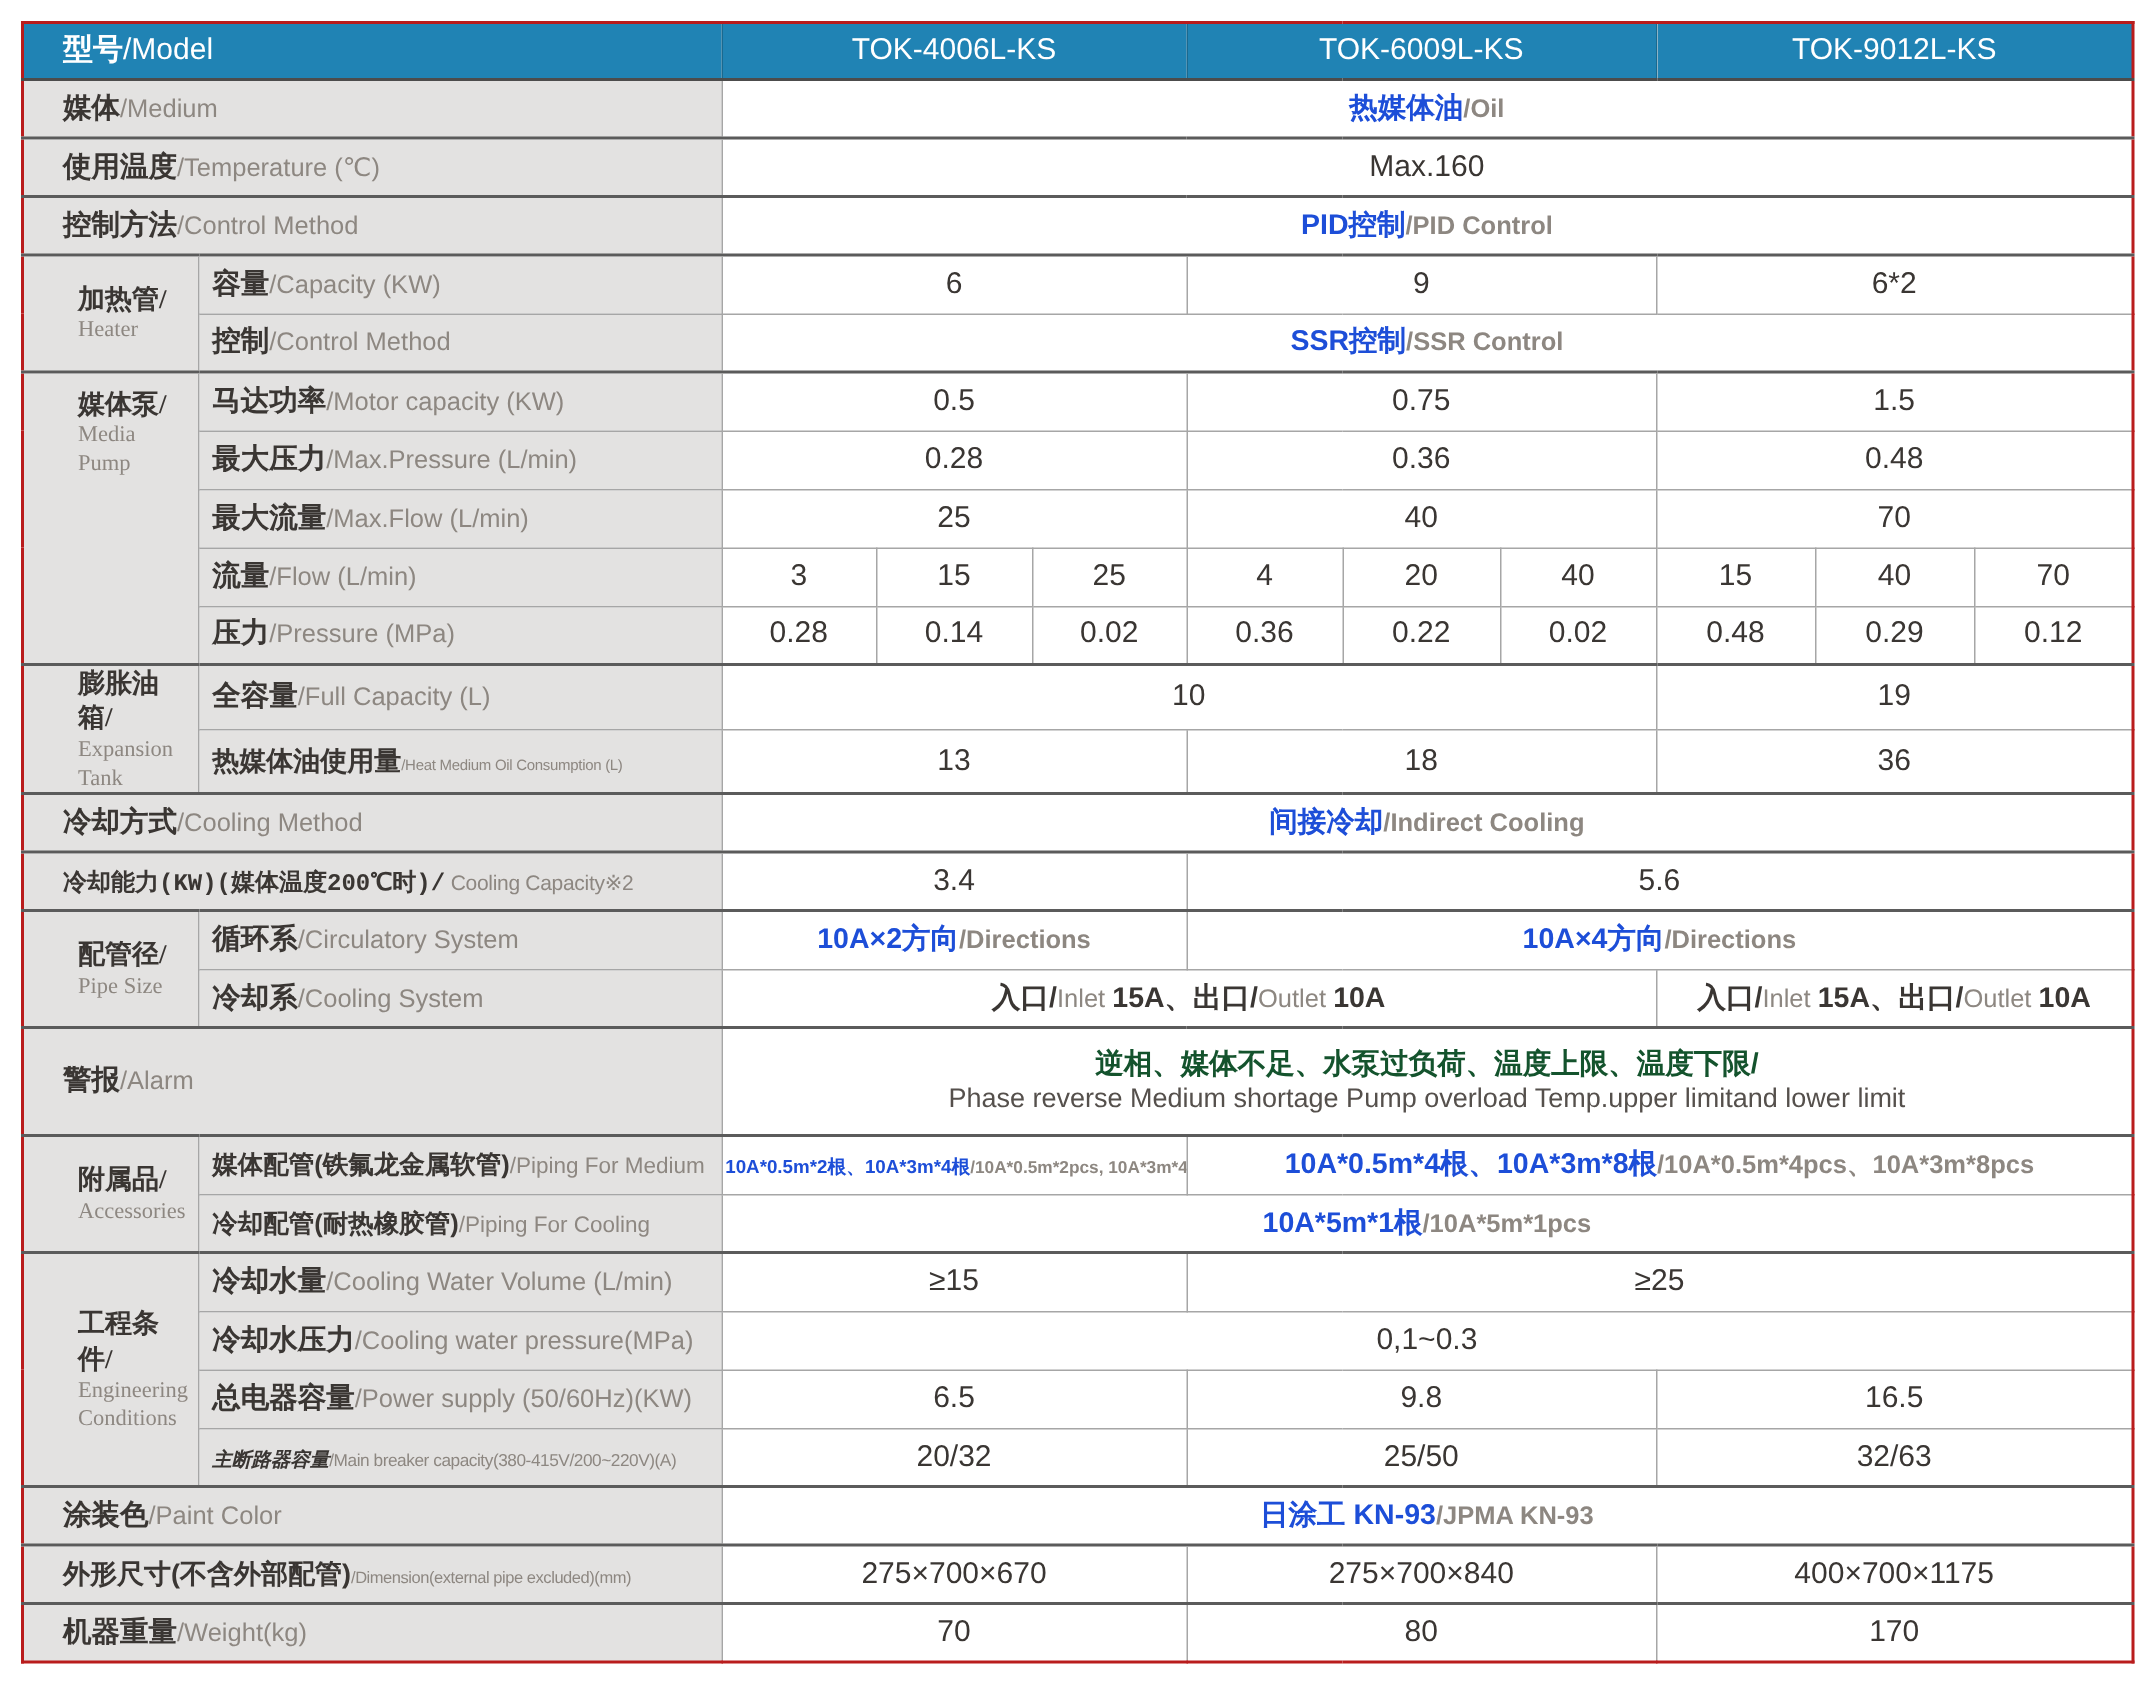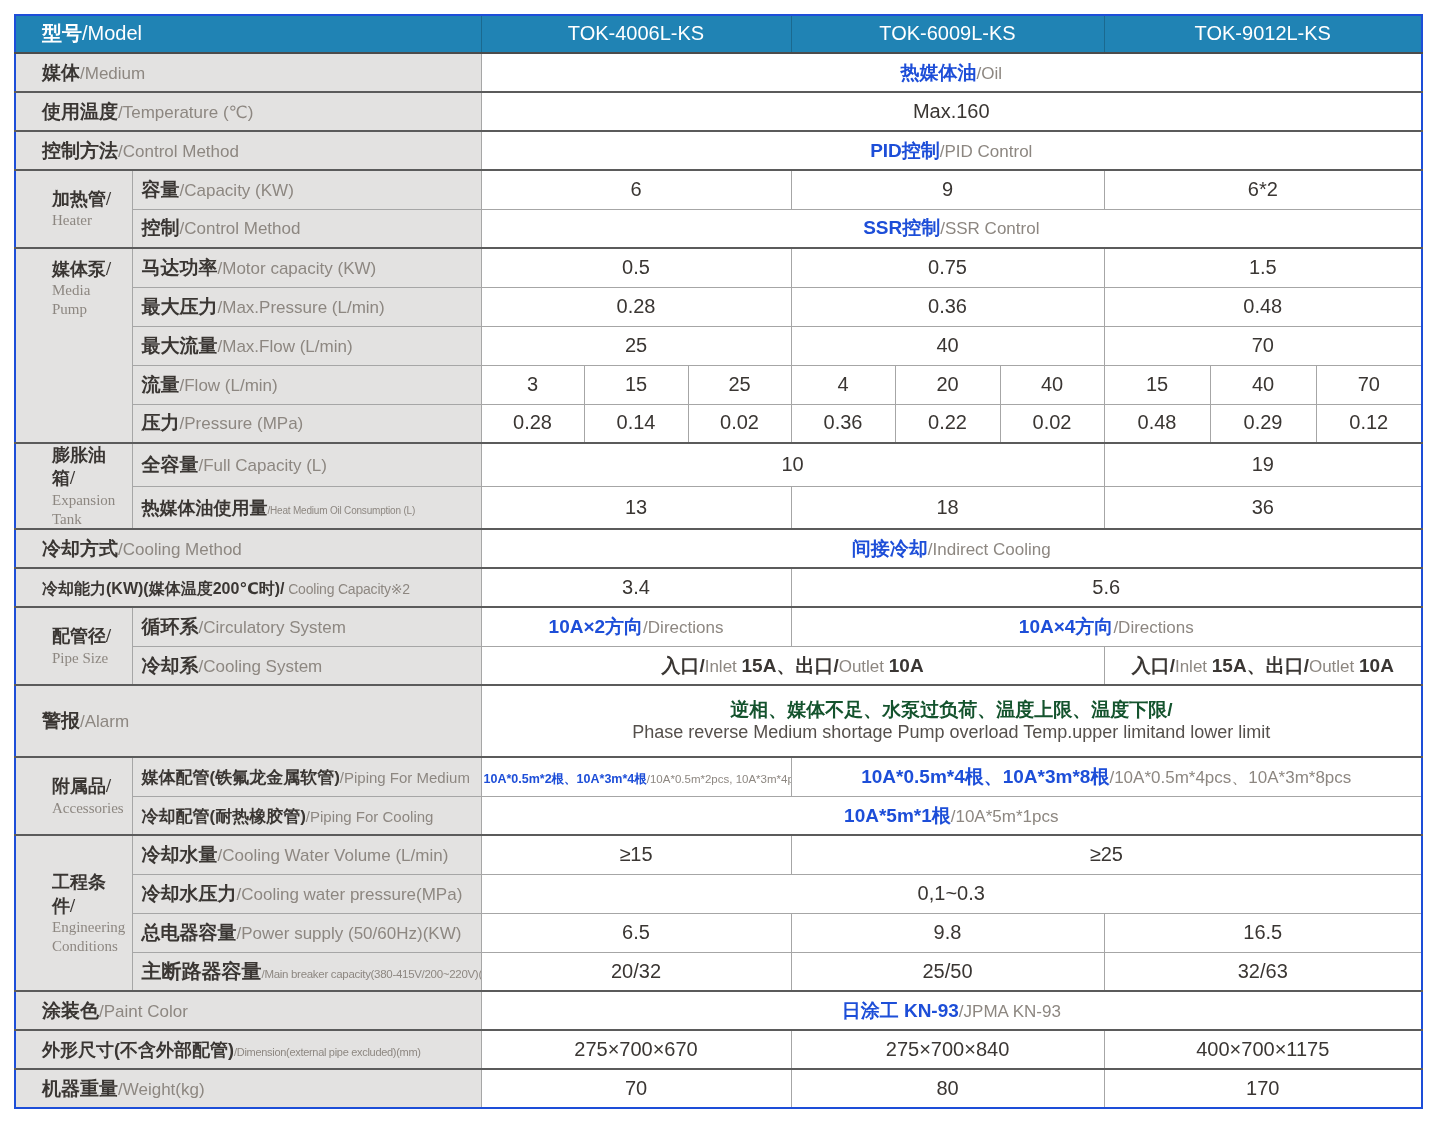--- a/index.html
+++ b/index.html
@@ -8,21 +8,21 @@
     width: 1435px; height: 1128px;
     background: #ffffff;
     overflow: hidden;
     font-family: "Liberation Sans", "DejaVu Sans", sans-serif;
   }
   table.spec {
     border-collapse: collapse;
     table-layout: fixed;
     margin: 14px 0 0 14px;
     width: 1407px;
-    border: 2px solid #1d4ed8;
+    border: 2px solid #b91c1c;
   }
   td {
     border: 1px solid #a6a6a6;
     height: 39px;
     padding: 0 4px;
     text-align: center;
     vertical-align: middle;
     color: #3a3633;
     font-size: 20px;
     line-height: 1.18;
@@ -55,27 +55,27 @@
   td.grp  { padding-left: 36px; padding-right: 4px; white-space: normal; font-family: Liberation Serif, serif; }
   .cn { font-weight: 700; font-size: 19px; color: #3a3633; }
   .en { font-weight: 400; font-size: 17px; color: #8d8781; }
   td.grp .cn { display: block; font-size: 18px; line-height: 1.3; }
   td.grp .en { display: block; font-size: 15px; line-height: 1.25; }
   td.grp-top { vertical-align: top; padding-top: 9px; }
 
   
   .f2 .cn { font-size: 17px; } .f2 .en { font-size: 15px; }
   .f3 .cn { font-size: 18px; } .f3 .en { font-size: 10px; letter-spacing: -0.2px; }
-  .f4 .cn { font-size: 16px; } .f4 .en { font-size: 14px; letter-spacing: -0.2px; }
-  .f5 .cn { font-size: 20px; } .f5 .en { font-size: 11.5px; letter-spacing: -0.3px; }
+  .f4 .cn { font-size: 16px; font-family: Liberation Mono, monospace; } .f4 .en { font-size: 14px; letter-spacing: -0.2px; }
+  .f5 .cn { font-size: 13px; font-style: italic; } .f5 .en { font-size: 11.5px; letter-spacing: -0.3px; }
   .f6 .cn { font-size: 18px; } .f6 .en { font-size: 11px; letter-spacing: -0.3px; }
 
   
   .vcn { font-weight: 700; font-size: 19px; color: #1d4ed8; }
-  .ven { font-weight: 400; font-size: 17px; color: #8d8781; margin-top: 43px; }
+  .ven { font-weight: 700; font-size: 17px; color: #8d8781; margin-top: 43px; }
   td.sm { padding: 0 2px; white-space: nowrap; }
   td.sm .vcn { font-size: 12.5px; }
   td.sm .ven { font-size: 11.5px; }
 
   
   tr.alarm-row td { height: 72px; }
   .alarm-cn { display: block; font-weight: 700; font-size: 19px; color: #14532d; }
   .alarm-en { display: block; font-weight: 400; font-size: 18px; color: #55504c; }
 
   .seg-d { font-weight: 700; font-size: 19px; color: #3a3633; }

